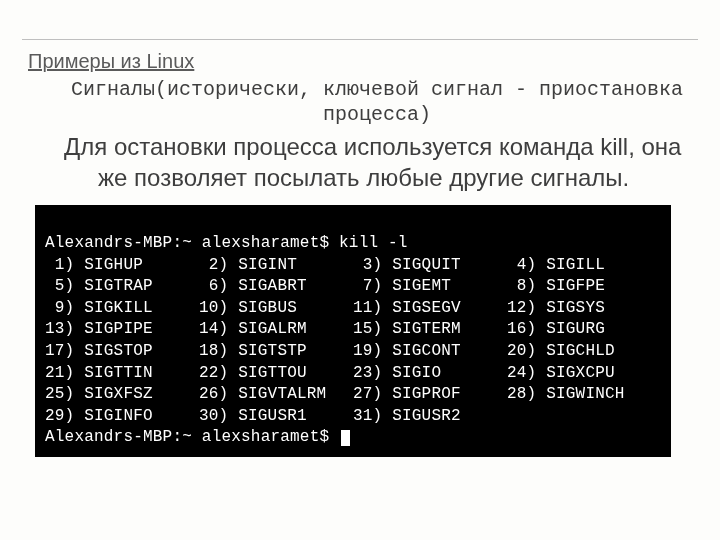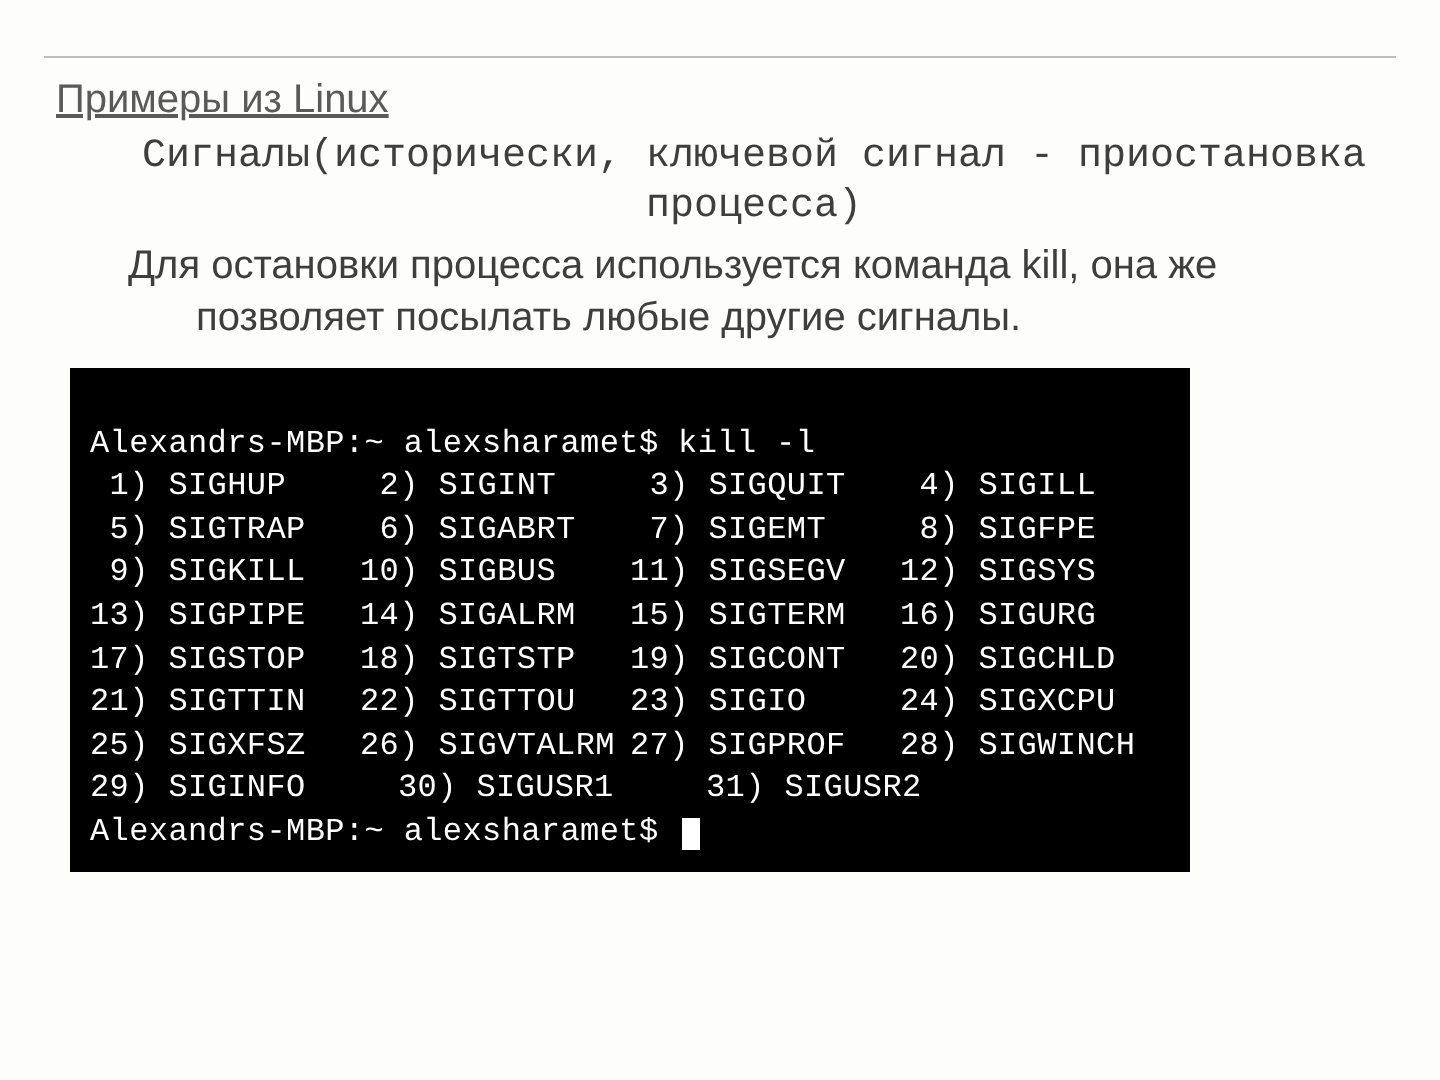--- a/index.html
+++ b/index.html
@@ -6,21 +6,21 @@
     margin: 0;
     padding: 0;
     width: 720px;
     height: 540px;
     background: #fdfdfb;
     font-family: "Helvetica Neue", Arial, sans-serif;
     overflow: hidden;
   }
   .slide {
     box-sizing: border-box;
-    padding: 28px 28px 0 28px;
+    padding: 39px 28px 0 28px;
     width: 720px;
     height: 540px;
     position: relative;
   }
   .rule {
     border-top: 1px solid #bfbfbf;
     margin-bottom: 10px;
     margin-left: -6px;
     margin-right: -6px;
   }
@@ -35,38 +35,38 @@
     font-size: 20px;
     color: #3e3e3e;
     margin: 0 0 4px 0;
     padding-left: 34px;
     text-align: center;
     line-height: 1.25;
     font-weight: 400;
     font-family: Liberation Mono, monospace;
   }
   .sub2 {
-    font-size: 20px;
+    font-size: 24px;
     color: #3e3e3e;
     margin: 2px 0 12px 0;
     padding-left: 54px;
     text-indent: -34px;
     line-height: 1.3;
     font-weight: 400;
     margin-left: 16px;
   }
   .term {
     background: #000;
     color: #fff;
     font-family: "Courier New", monospace;
     font-size: 16px;
     line-height: 1.35;
     padding: 6px 10px 8px 10px;
     margin: 0 0 0 7px;
-    width: 560px;
+    width: 636px;
     box-sizing: border-box;
     white-space: pre;
     font-weight: 500;
     letter-spacing: 0.2px;
   }
   .prompt-line {
     display: block;
   }
   .sigrow {
     display: flex;

